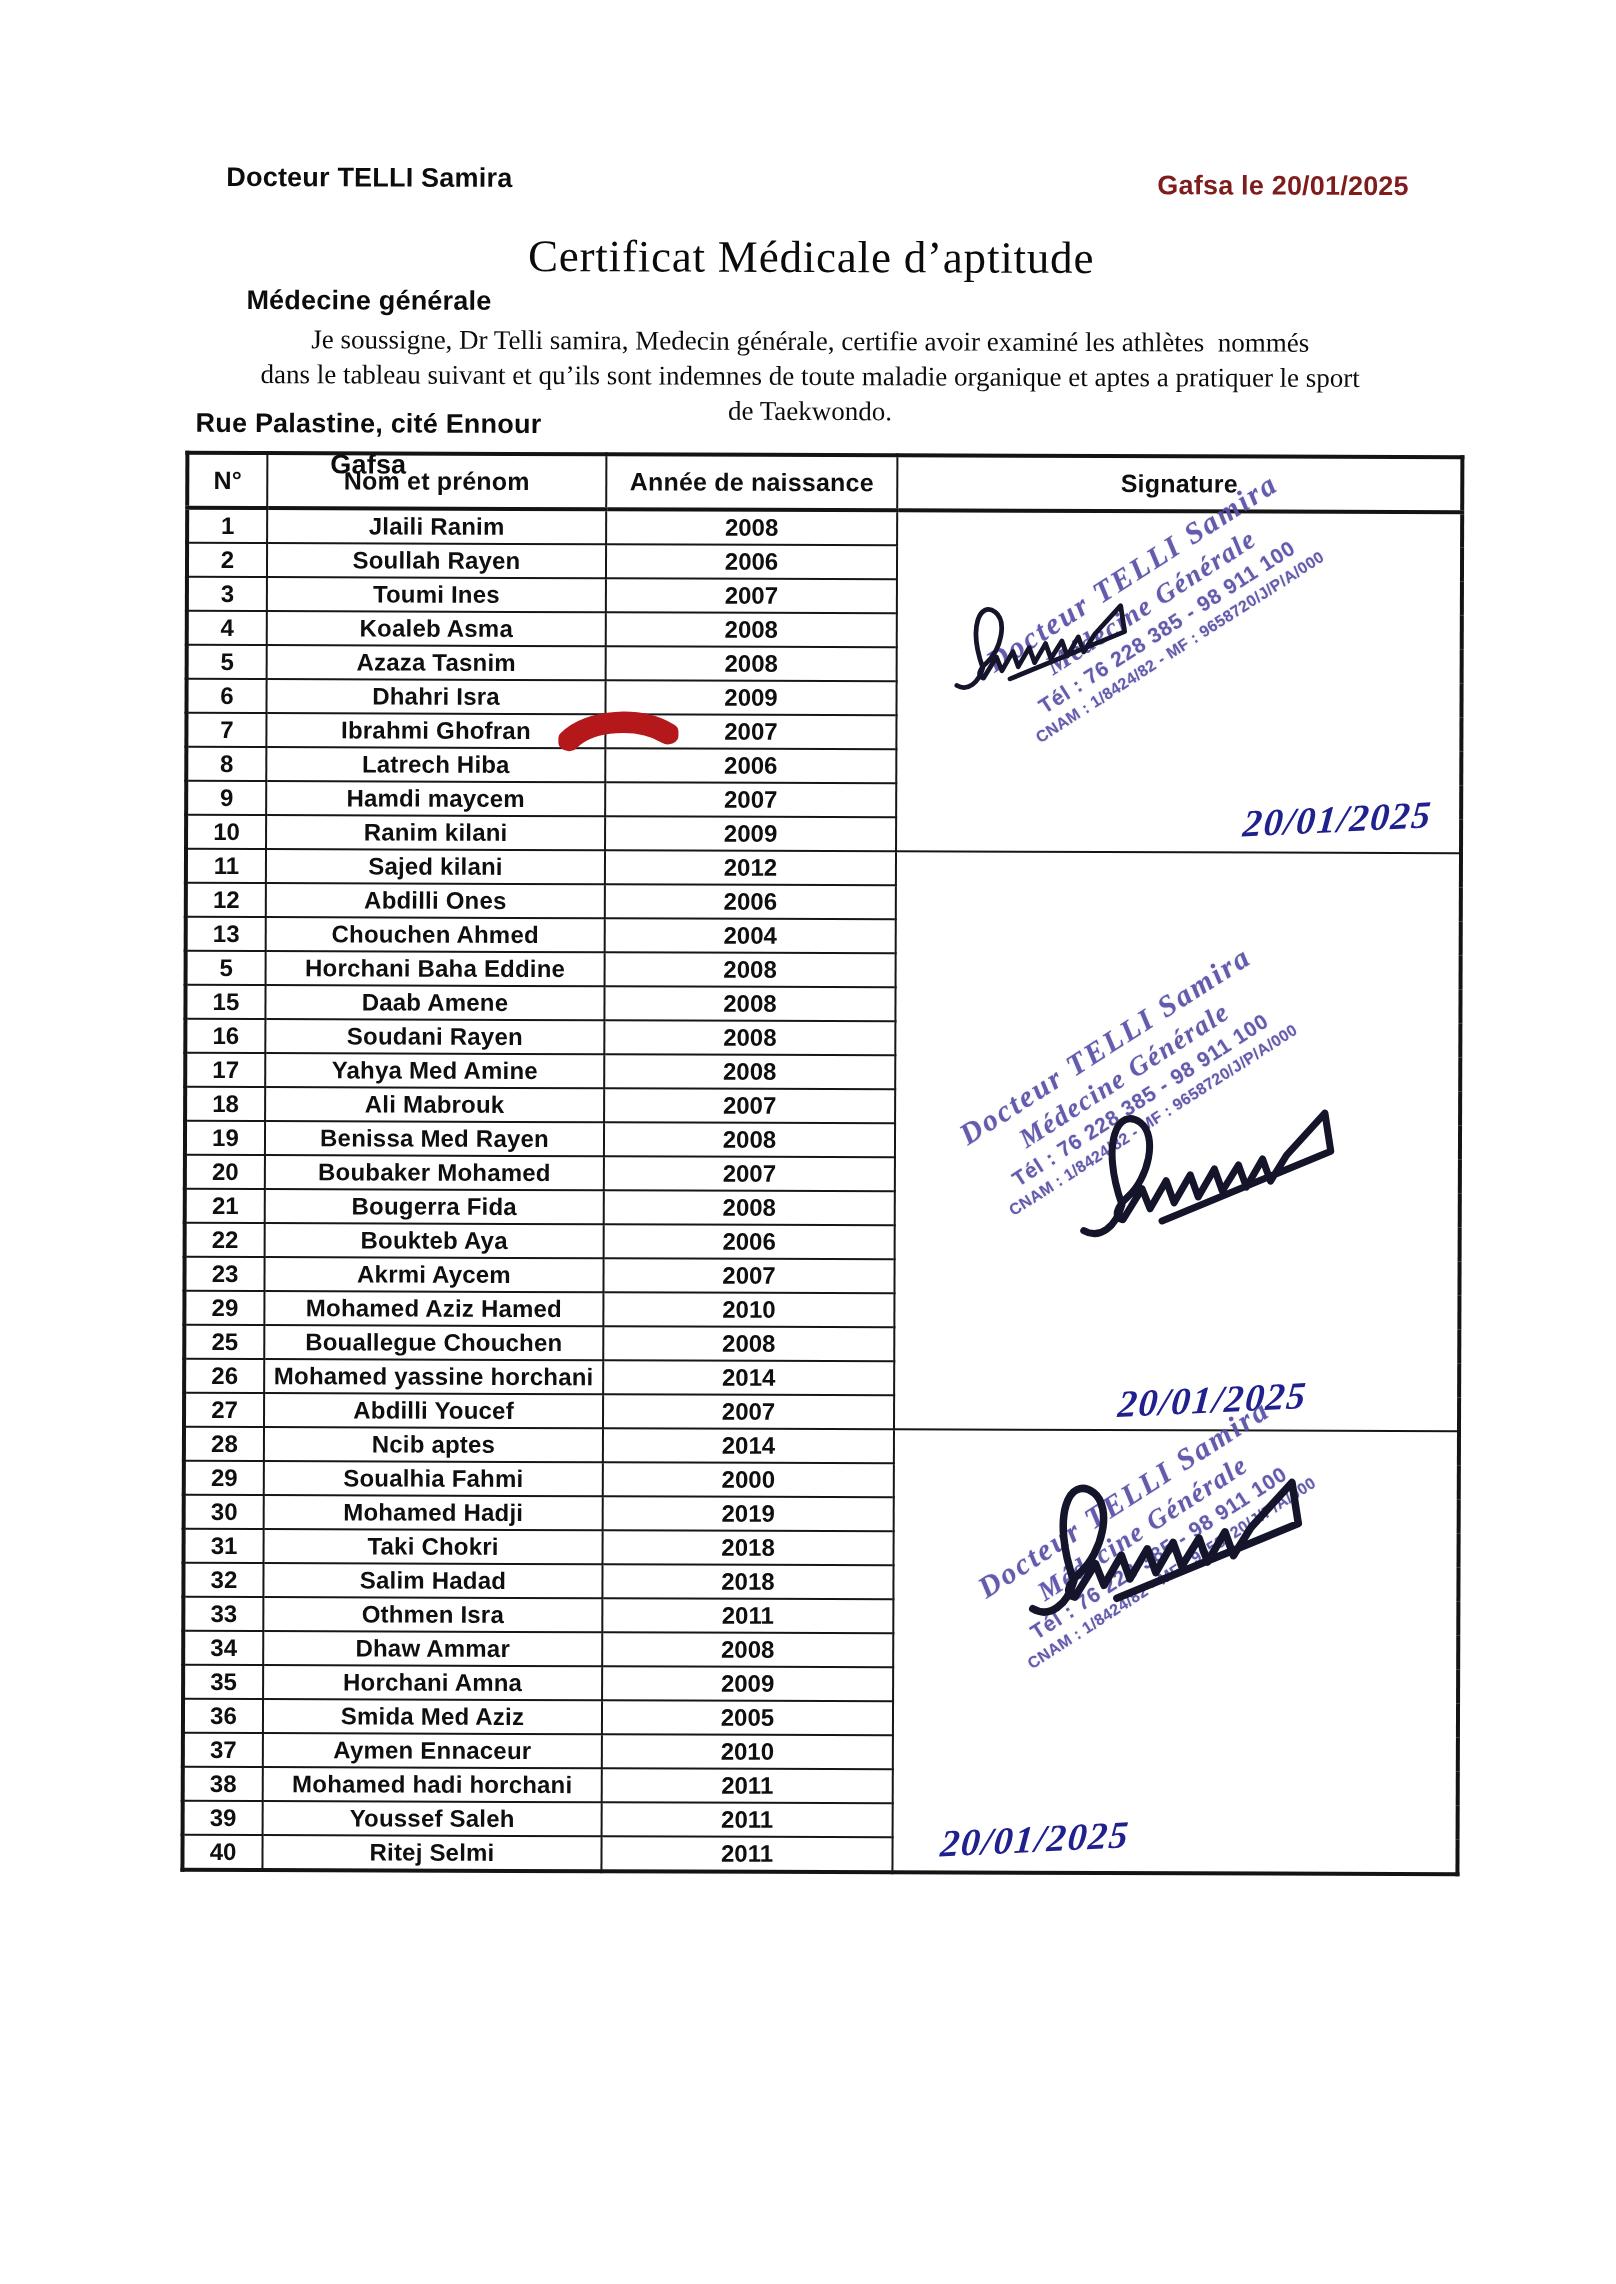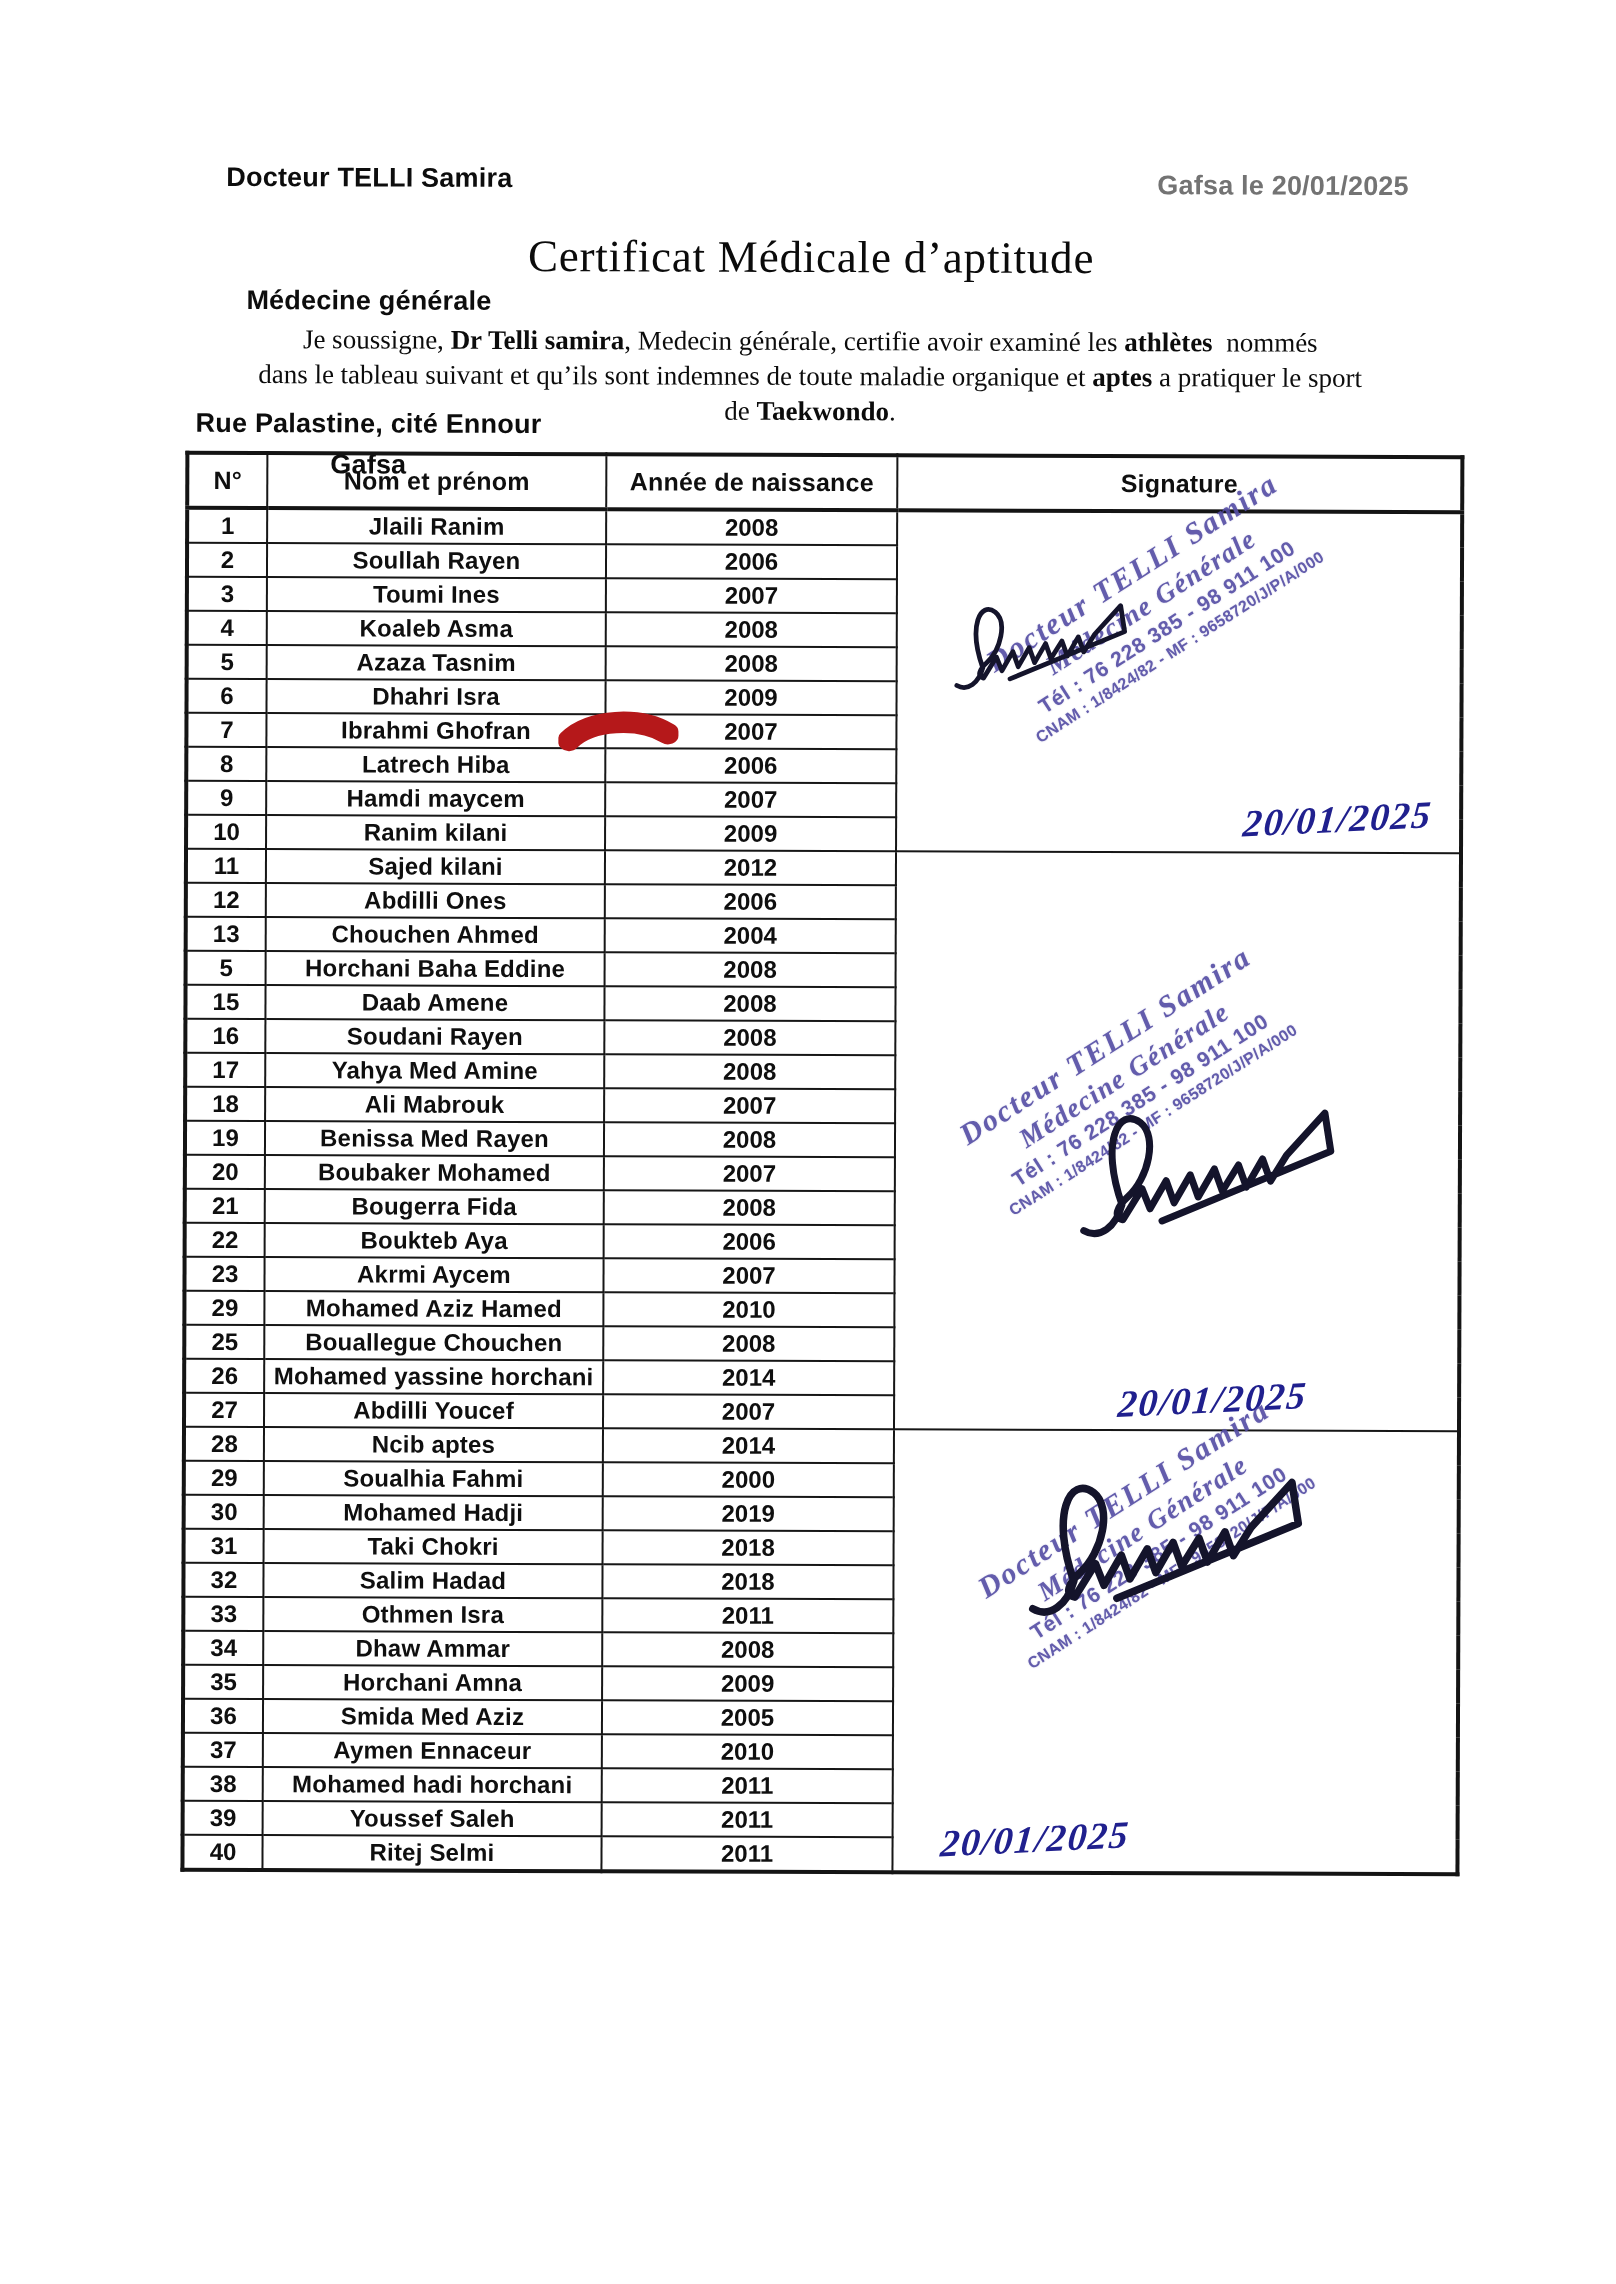--- a/index.html
+++ b/index.html
@@ -3,29 +3,29 @@
 <meta charset="utf-8">
 <style>
   html,body{margin:0;padding:0;background:#ffffff;}
   body{width:1616px;height:2284px;position:relative;font-family:"Liberation Sans",sans-serif;color:#101010;}
   .sheet{position:absolute;inset:0;background:#ffffff;transform:rotate(0.2deg);transform-origin:50% 50%;}
 
   
   .letterhead{position:absolute;left:187px;top:77px;width:358px;text-align:center;
     font-size:27px;font-weight:600;line-height:41px;letter-spacing:0.2px;color:#0d0d0d;white-space:pre-wrap;}
   .letterhead .bold{font-weight:800;text-align:center;}
-  .dateline{position:absolute;left:1154px;top:169px;font-size:27px;font-weight:600;letter-spacing:0.2px;color:#737373;}
+  .dateline{position:absolute;left:1154px;top:169px;font-size:27px;font-weight:600;letter-spacing:0.2px;color:#7f1d1d;}
 
   
   .title{position:absolute;left:0;top:231px;width:100%;margin:0;text-align:center;
     font-family:"Liberation Serif",serif;font-weight:400;font-size:45px;letter-spacing:0.8px;color:#0b0b0b;}
   .para{position:absolute;left:83px;top:324px;width:1449px;margin:0;
     font-family:"Liberation Serif",serif;font-size:27px;line-height:35px;color:#0c0c0c;}
   .para-line{display:block;text-align:center;white-space:pre-wrap;}
-  .para b{font-weight:700;}
+  .para b{font-weight:400;}
 
   
   .table-wrap{position:absolute;left:183px;top:453px;width:1274px;}
   table.cert{border-collapse:collapse;table-layout:fixed;width:1274px;}
   table.cert th,table.cert td{border:2.4px solid #161616;padding:0;text-align:center;vertical-align:middle;
     font-weight:700;color:#0f0f0f;overflow:visible;}
   table.cert{border:4px solid #141414;}
   table.cert th{height:51px;font-size:25px;border-bottom:4px solid #141414;letter-spacing:0.2px;}
   table.cert td{height:32px;font-size:24px;}
   td.c-name{position:relative;letter-spacing:0.2px;}

